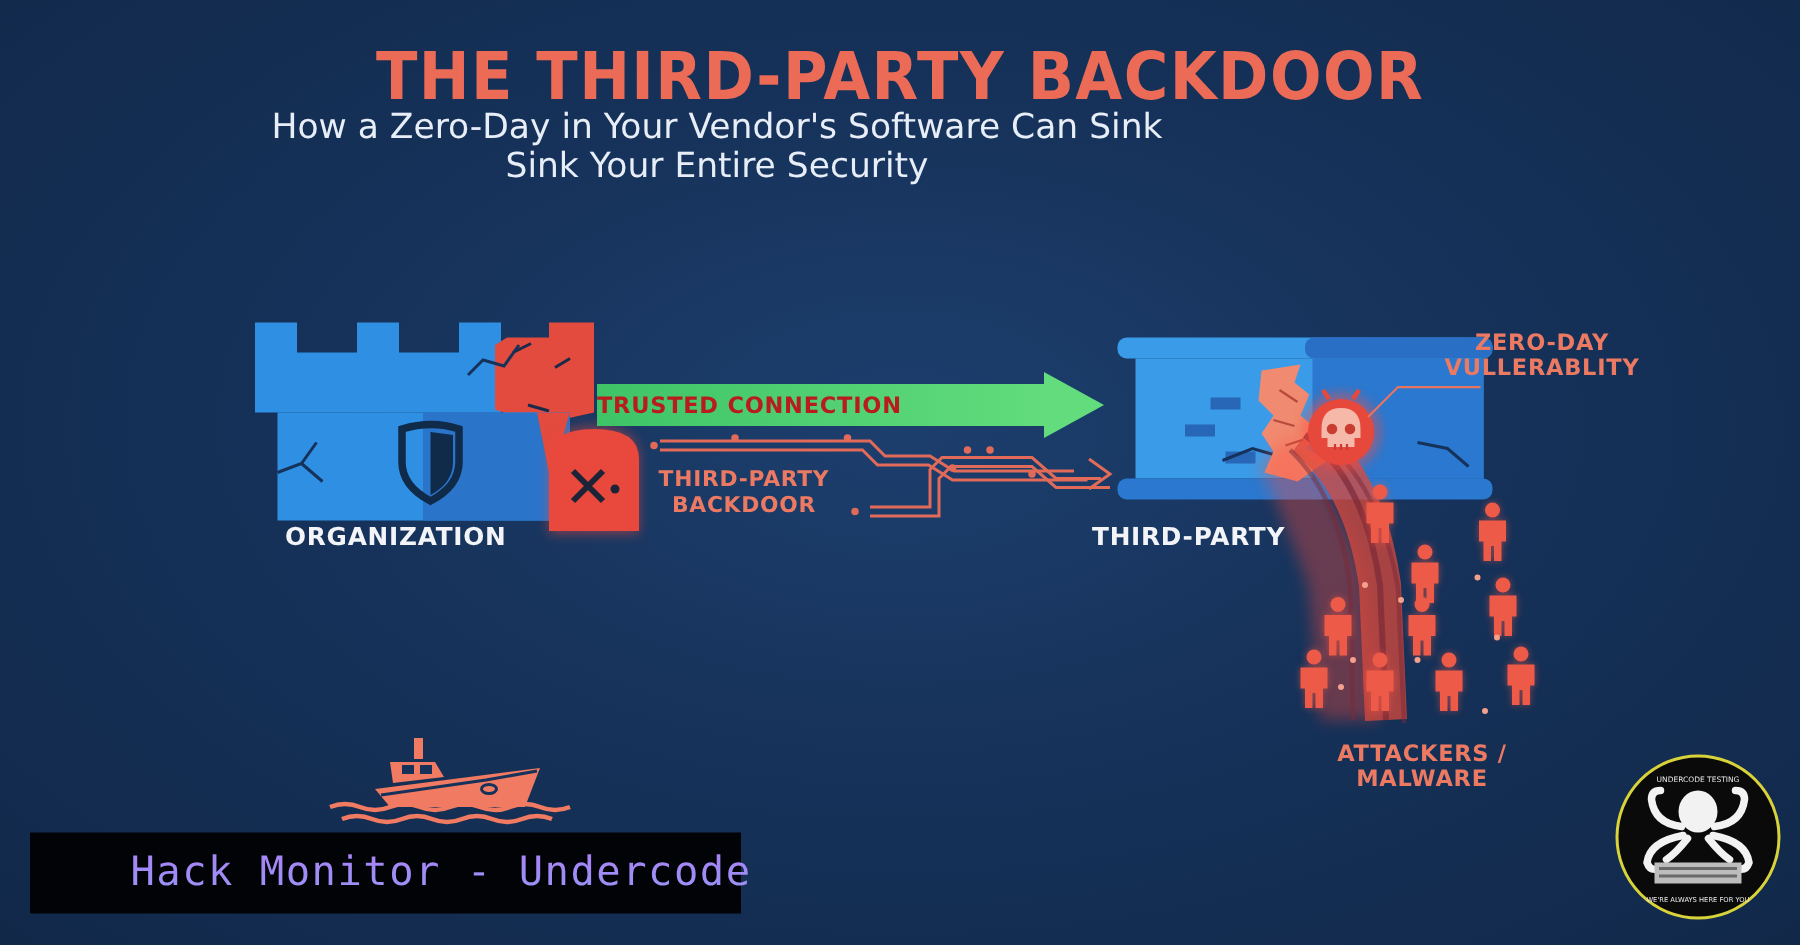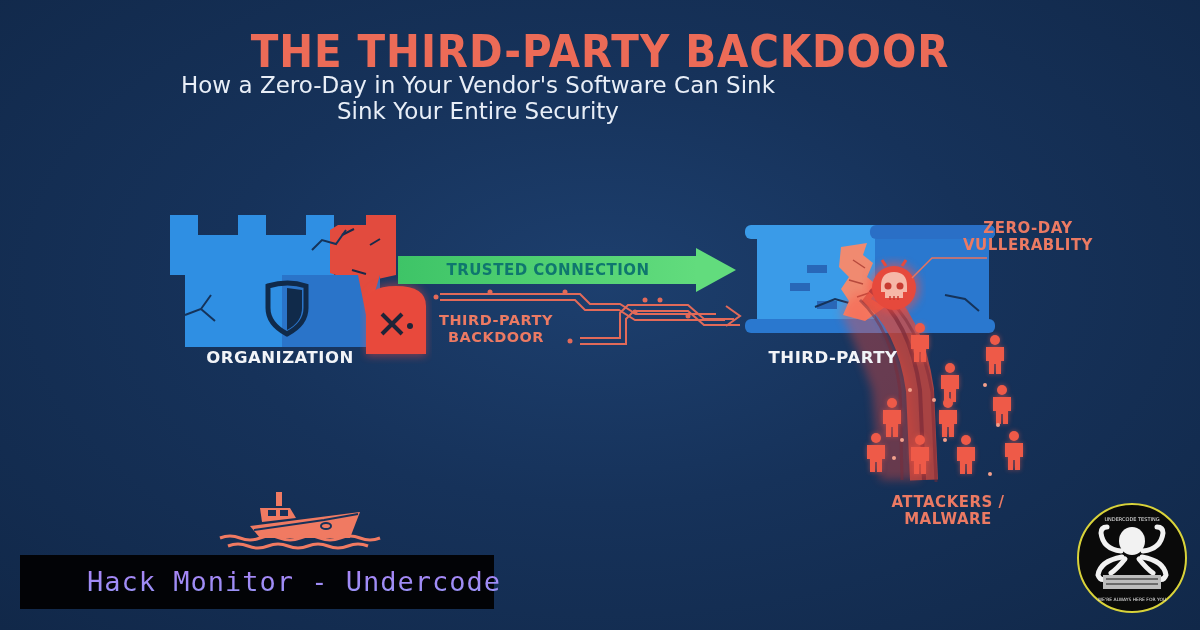--- a/index.html
+++ b/index.html
@@ -15,36 +15,36 @@
   }
   .subtitle {
     position: absolute; left: 0; width: 956px; text-align: center;
     font-family: "DejaVu Sans", sans-serif; font-size: 23px; color: #e8eef7;
     line-height: 26px;
   }
   .sub1 { top: 72px; }
   .sub2 { top: 98px; }
   .label-white {
     position: absolute; color: #f2f4f8; font-weight: bold;
-    font-family: "DejaVu Sans", sans-serif; font-size: 16.5px; text-align: center;
+    font-family: "DejaVu Sans", sans-serif; font-size: 16.5px; 
     line-height: 20px; letter-spacing: 0.5px;
   }
   .label-red {
     position: absolute; color: #ec7a63; font-weight: bold;
     font-family: "DejaVu Sans", sans-serif; font-size: 14.5px; text-align: center;
     line-height: 17px; letter-spacing: 0.5px;
   }
   .trusted {
     position: absolute; left: 398px; top: 256px; height: 28px; width: 300px;
     background: linear-gradient(90deg, #3ec467, #62dc7d);
   }
   .trusted-text {
     position: absolute; left: 398px; top: 256px; width: 300px; height: 28px;
-    line-height: 28px; text-align: center; font-weight: bold; font-size: 15px;
-    color: #0f766e; font-family: "DejaVu Sans", sans-serif; letter-spacing: 0.5px;
+    line-height: 28px; text-align: left; font-weight: bold; font-size: 15px;
+    color: #b91c1c; font-family: "DejaVu Sans", sans-serif; letter-spacing: 0.5px;
   }
   .brand-bar {
     position: absolute; left: 20px; top: 555px; width: 474px; height: 54px;
     background: #020306;
   }
   .brand-text {
     position: absolute; left: 20px; top: 555px; width: 548px; height: 54px;
     line-height: 54px; text-align: center; font-size: 27px; letter-spacing: 1px;
     font-family: "DejaVu Sans Mono", monospace;
     background: linear-gradient(180deg, #b27bf5 0%, #8f9cf7 100%);

